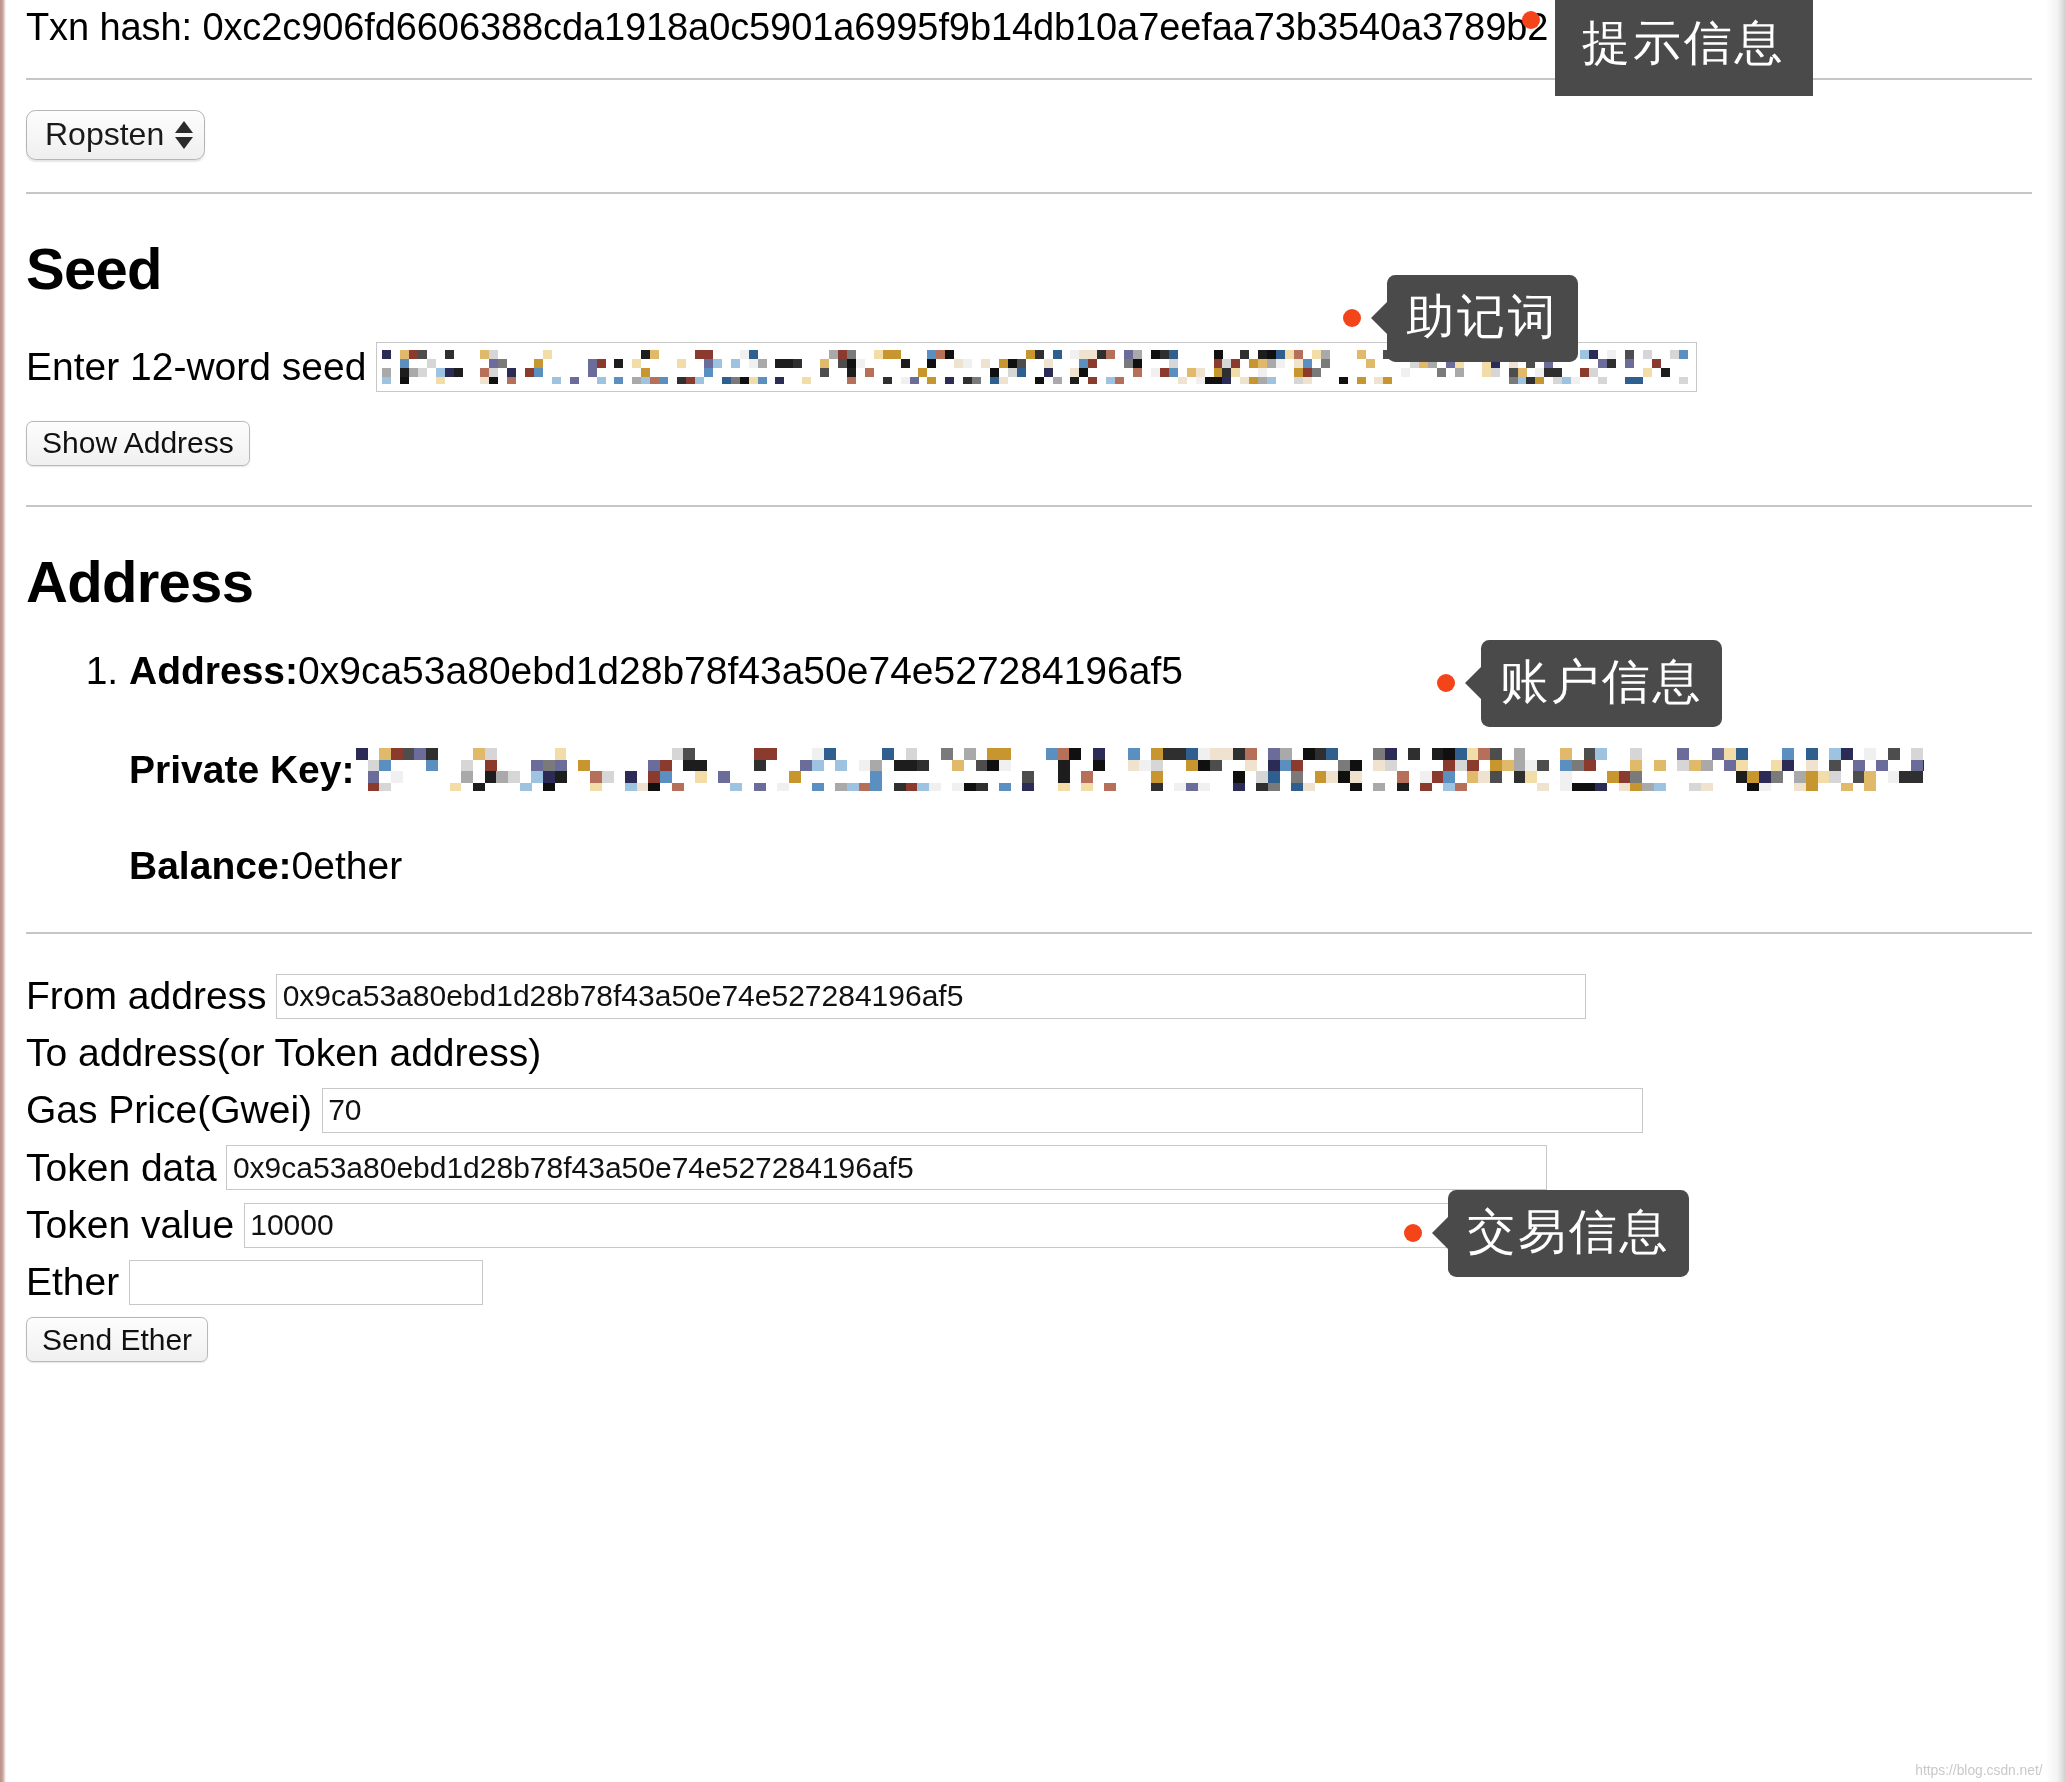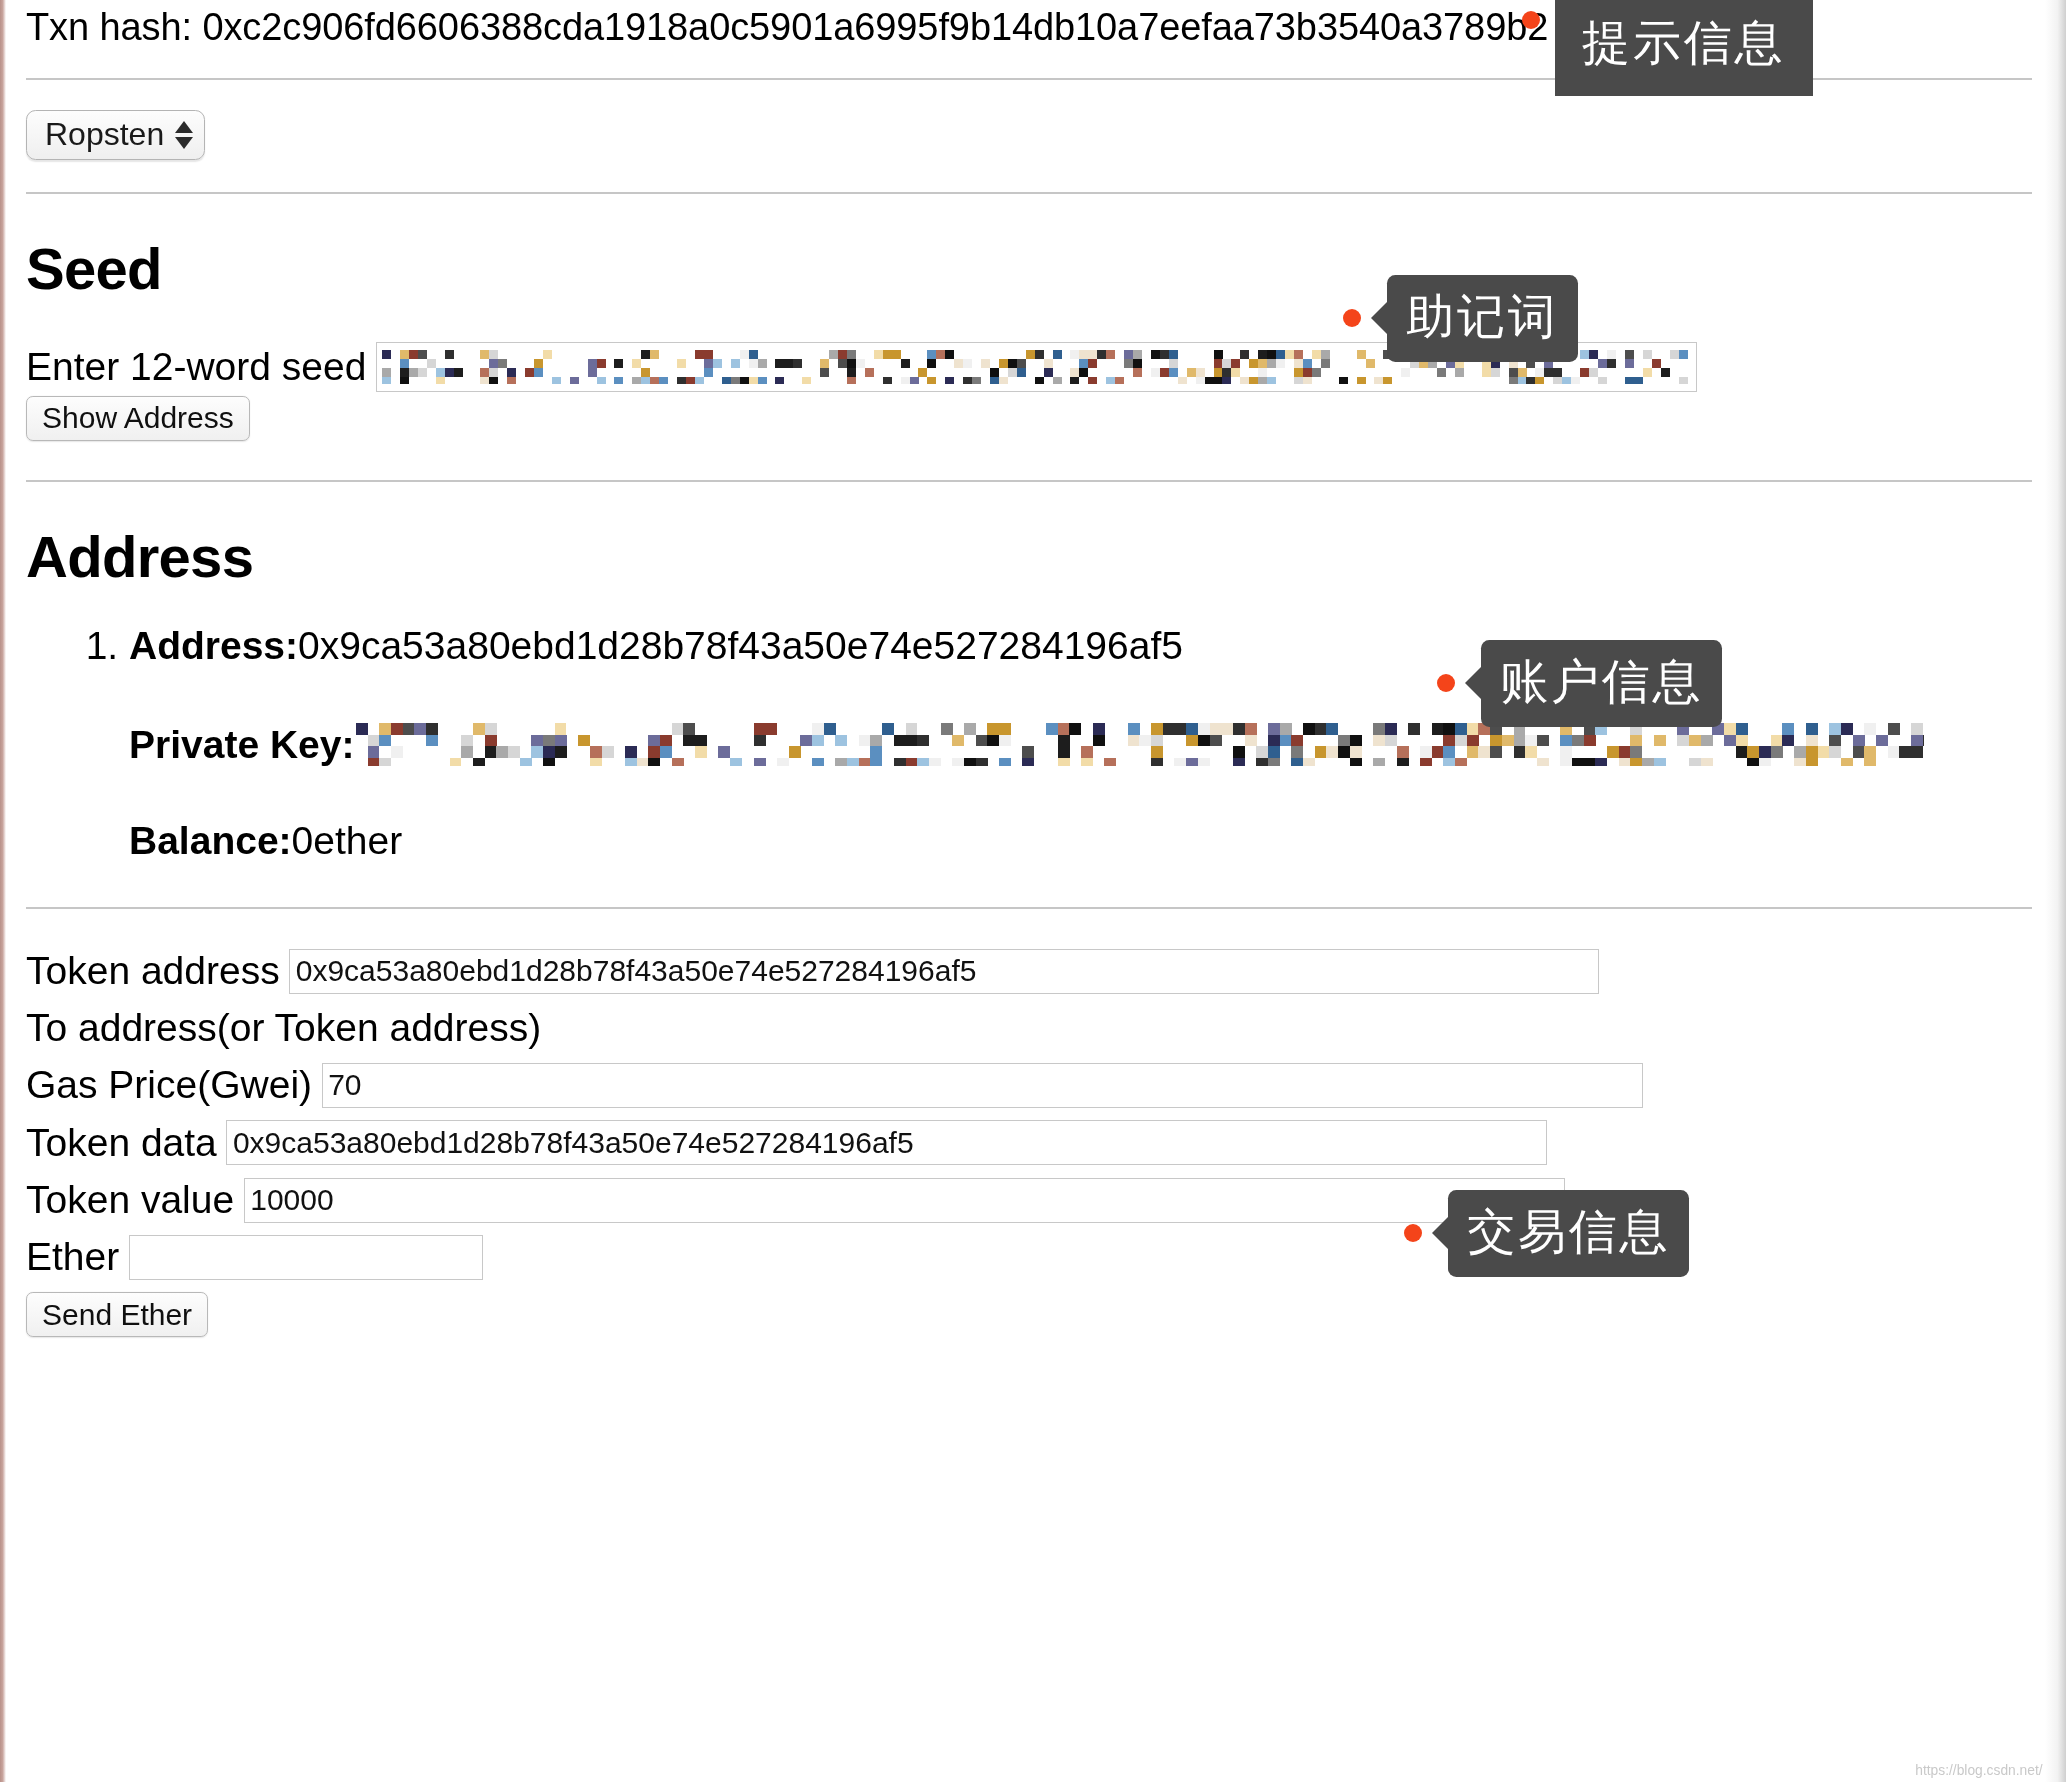--- a/index.html
+++ b/index.html
@@ -487,21 +487,21 @@
             <i style="left:1189px;top:27px;width:9px;height:9px;background:#f0f0f0"></i>
             <i style="left:1216px;top:27px;width:9px;height:9px;background:#d6d6d6"></i>
             <i style="left:1243px;top:27px;width:9px;height:9px;background:#2f5f8f"></i>
             <i style="left:1252px;top:27px;width:9px;height:9px;background:#2f5f8f"></i>
             <i style="left:1279px;top:27px;width:9px;height:9px;background:#ffffff"></i>
             <i style="left:1297px;top:27px;width:9px;height:9px;background:#d6d6d6"></i>
           </span>
       </div>
     </div>
 
-    <div style="margin-top:4px;">
+    <div style="margin-top:29px;">
       <span class="btn">Show Address</span>
     </div>
 
     <hr class="rule" style="margin-top:39px;">
 
     <h1 class="section">Address</h1>
 
     <ol class="addr-list">
       <li>
         <div class="kv" style="margin-bottom:58px;"><b>Address:</b><span>0x9ca53a80ebd1d28b78f43a50e74e527284196af5</span></div>
@@ -780,21 +780,21 @@
         <div class="kv" style="margin-bottom:0;"><b>Balance:</b><span>0ether</span></div>
       </li>
     </ol>
 
     <hr class="rule" style="margin-top:47px;">
 
 
     <div style="margin-top:40px;">
 
       <div class="field-row">
-        <span class="field-label">Token address</span>
+        <span class="field-label">From address</span>
         <div class="textbox" style="width:1310px;">
           <span>0x9ca53a80ebd1d28b78f43a50e74e527284196af5</span>
         </div>
       </div>
 
       <div class="field-row">
         <span class="field-label">To address(or Token address)</span>
       </div>
 
       <div class="field-row">

